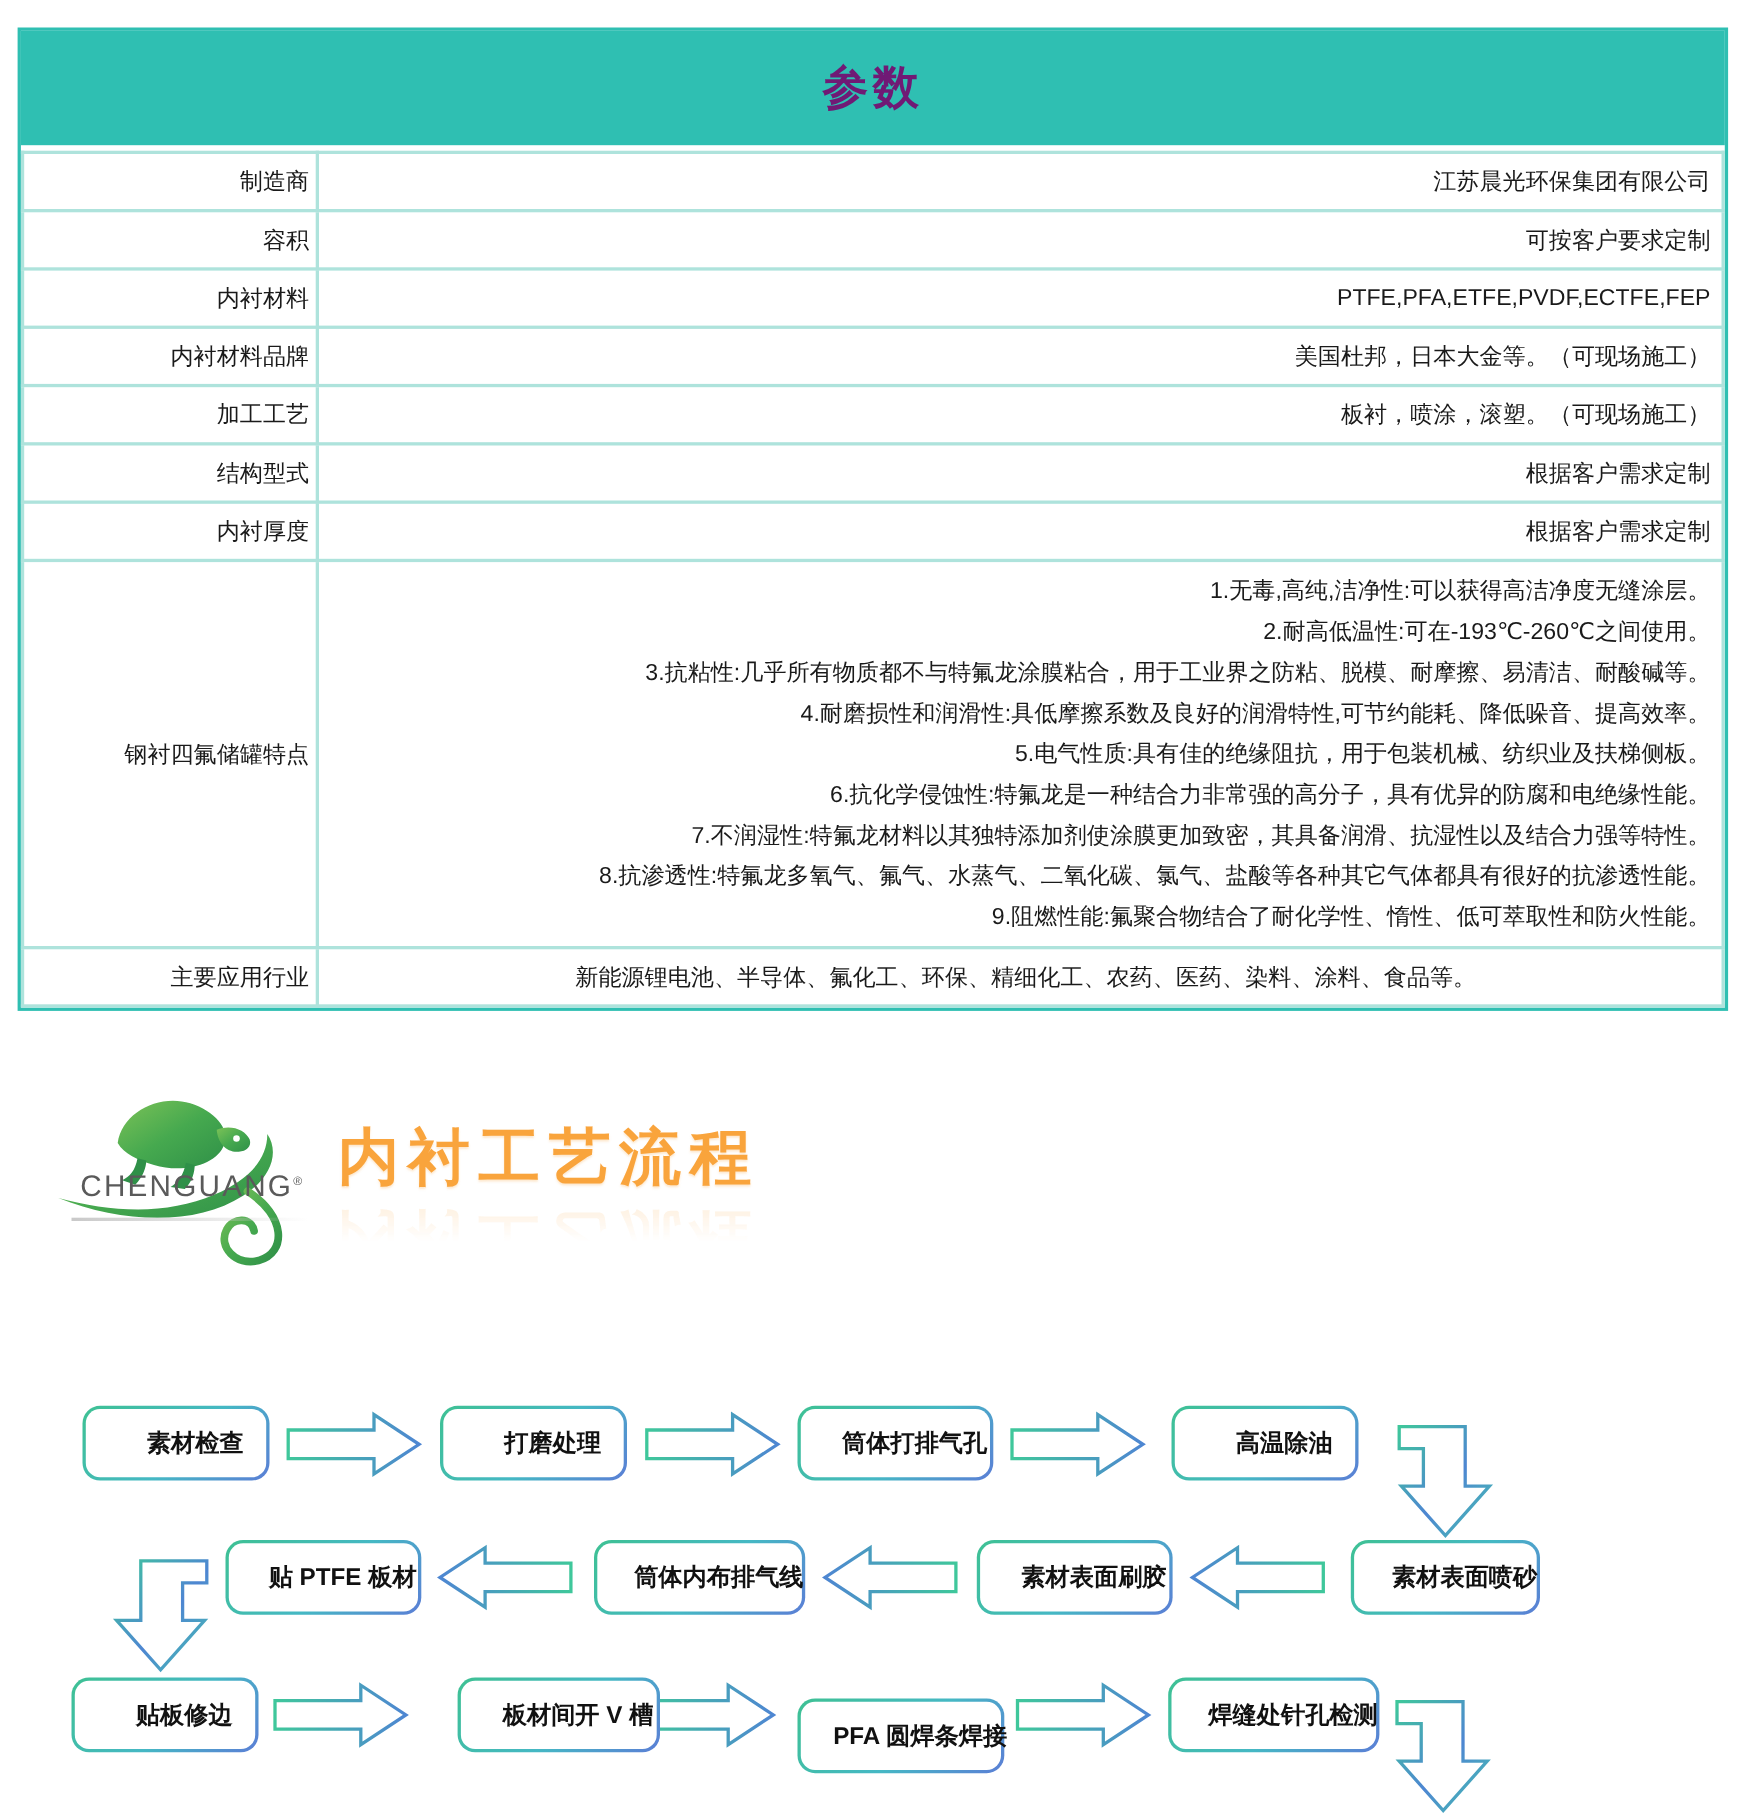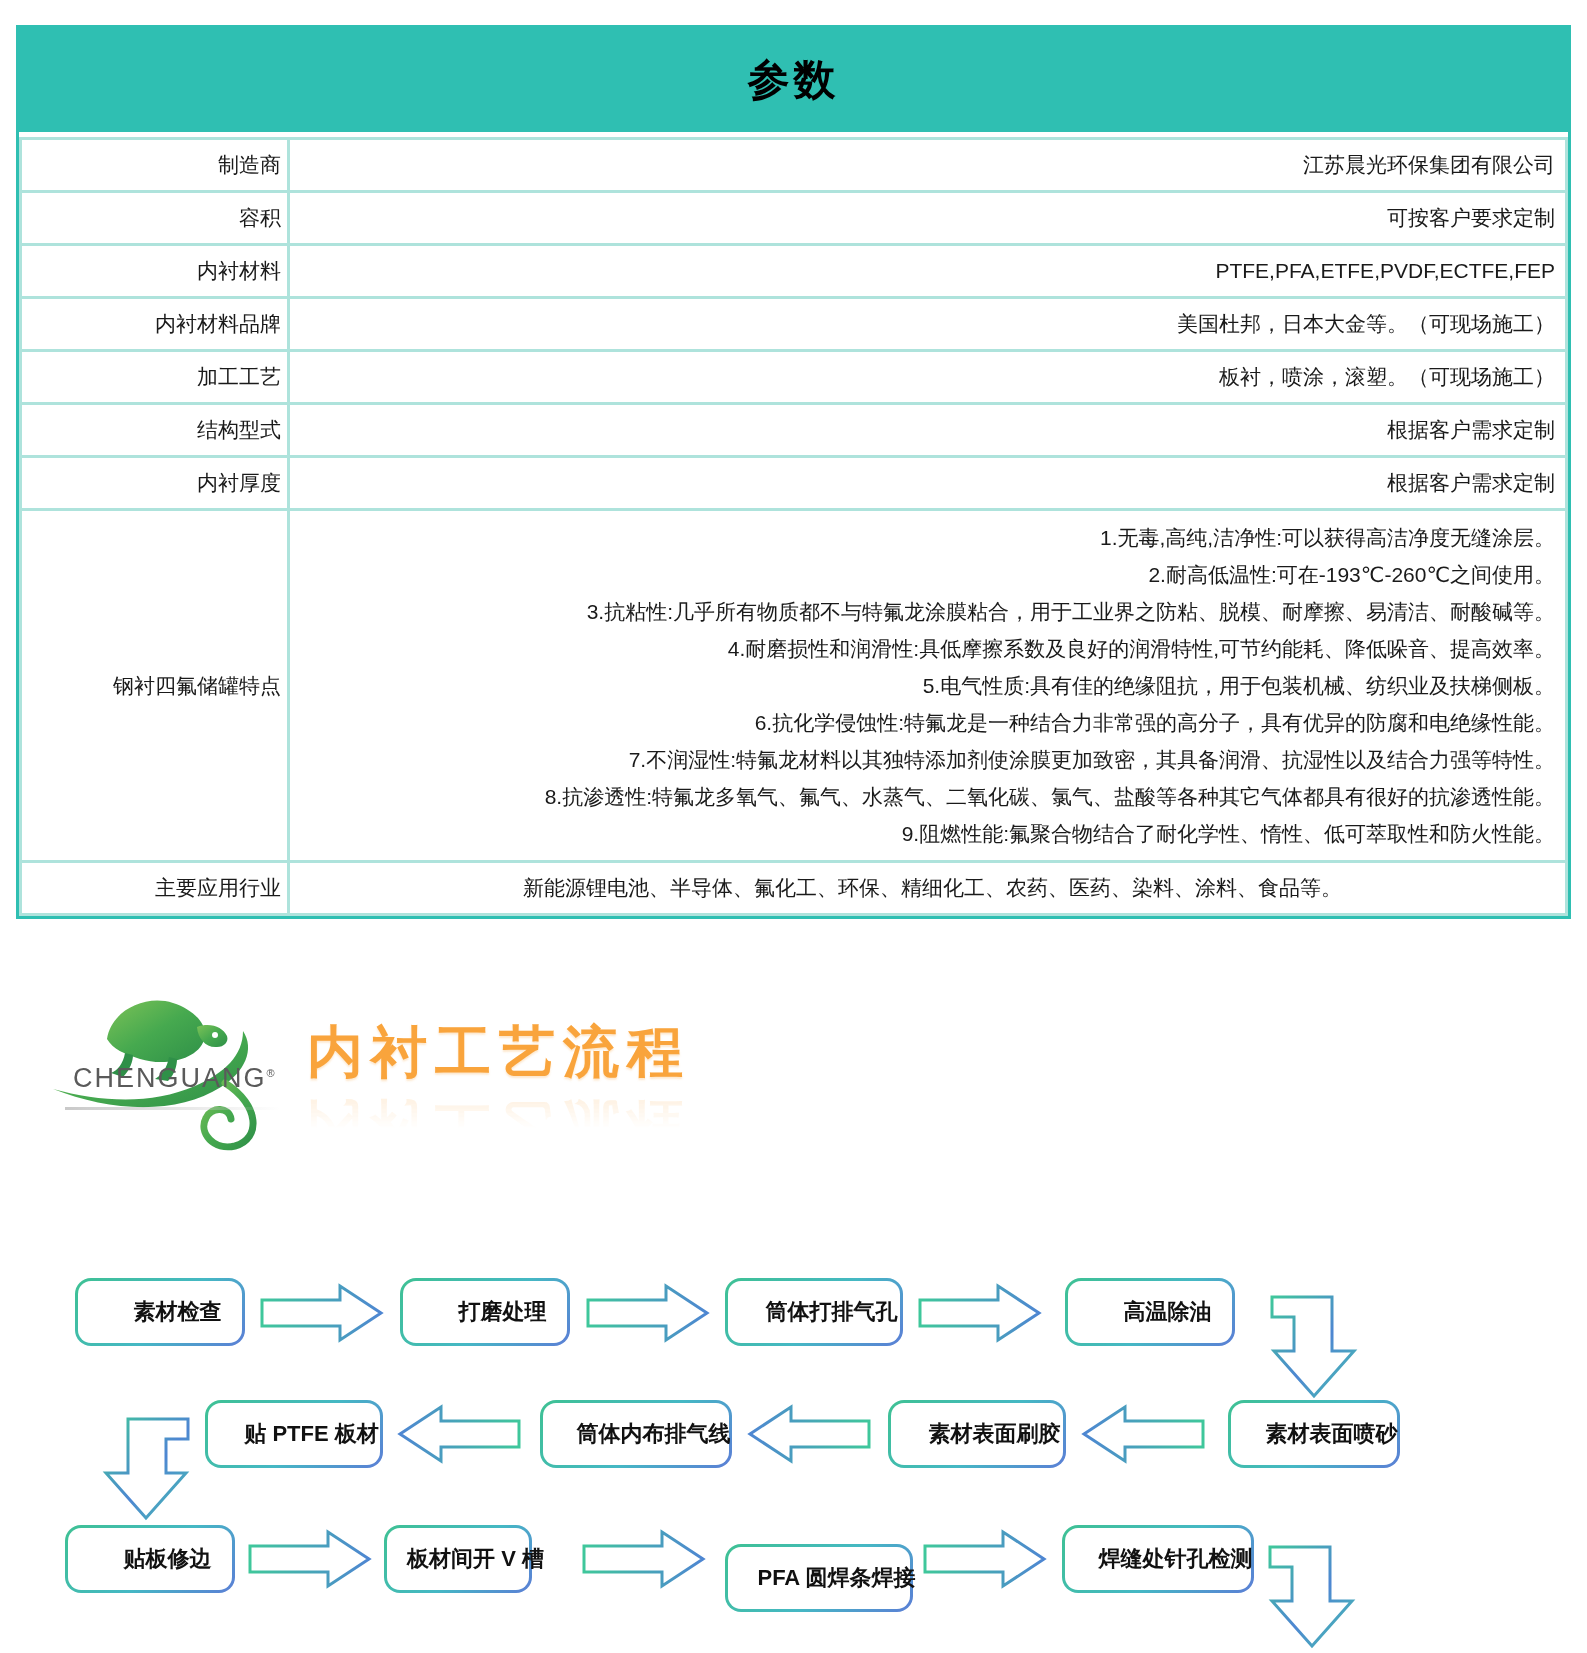--- a/index.html
+++ b/index.html
@@ -12,21 +12,21 @@
   }
 
   
   .param-wrap {
     margin: 25px 16px 0 16px;
     border: 3px solid #2fbfb2;
     background: #ffffff;
   }
   .param-header {
     background: #2fbfb2;
-    color: #000000;
+    color: #701a75;
     text-align: center;
     font-size: 42px;
     font-weight: bold;
     padding: 24px 0;
     letter-spacing: 4px;
     margin-bottom: 5px;
   }
   table.params {
     width: 100%;
     border-collapse: collapse;
@@ -264,21 +264,21 @@
   <div class="fbox" style="left:888px; top:210px; width:178px">
       <div class="fin">素材表面刷胶</div>
     </div>
   <div class="fbox" style="left:1228px;top:210px; width:172px">
       <div class="fin">素材表面喷砂</div>
     </div>
 
   <div class="fbox" style="left:65px;  top:335px; width:170px">
       <div class="fin">贴板修边</div>
     </div>
-  <div class="fbox" style="left:384px; top:335px; width:148px">
+  <div class="fbox" style="left:416px; top:335px; width:184px">
       <div class="fin">板材间开 V 槽</div>
     </div>
   <div class="fbox" style="left:725px; top:354px; width:188px">
       <div class="fin">PFA 圆焊条焊接</div>
     </div>
   <div class="fbox" style="left:1062px;top:335px; width:192px">
       <div class="fin">焊缝处针孔检测</div>
     </div>
 
 </div>

